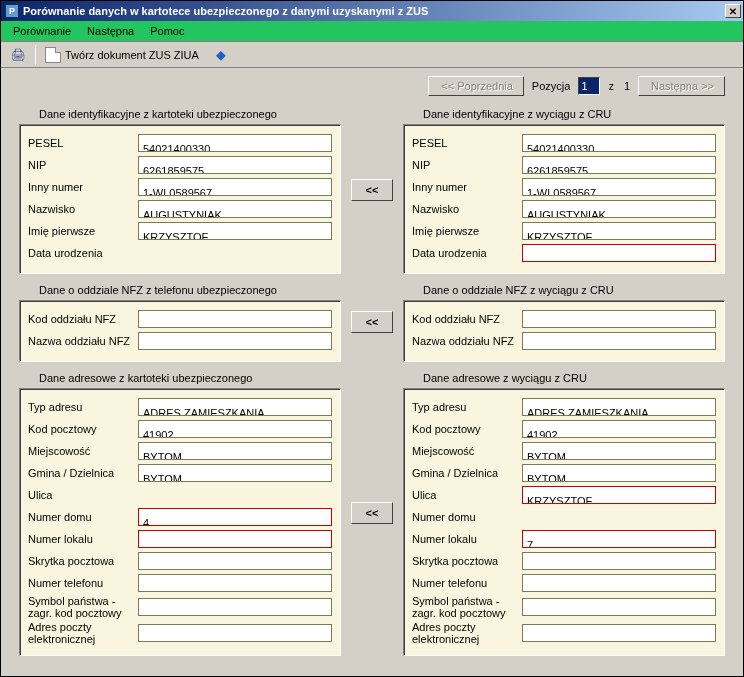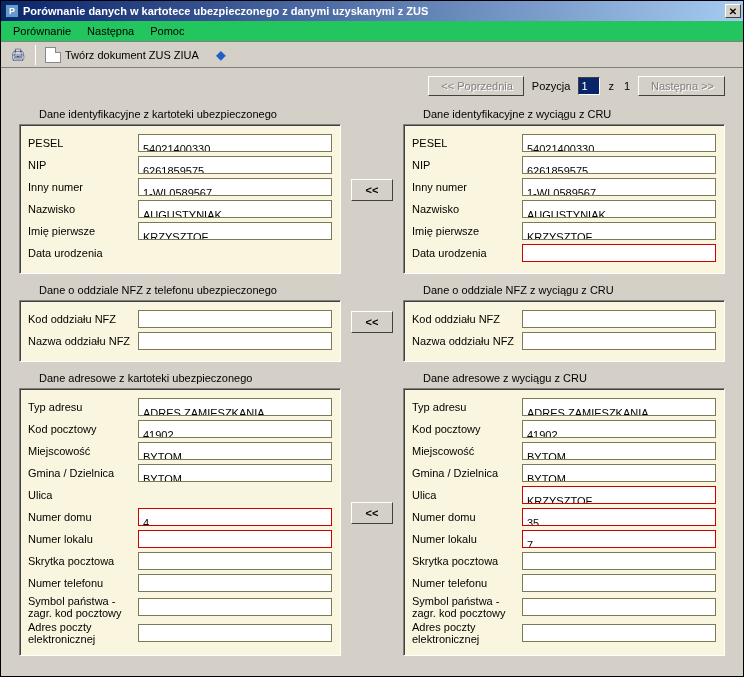--- a/index.html
+++ b/index.html
@@ -365,21 +365,20 @@
           <div class="field">
               <span class="flabel">Gmina / Dzielnica</span>
               <span class="fval">BYTOM</span>
             </div>
           <div class="field">
               <span class="flabel">Ulica</span>
               <span class="fval diff">KRZYSZTOF</span>
             </div>
           <div class="field">
               <span class="flabel">Numer domu</span>
-              <span class="fval diff">35</span>
             </div>
           <div class="field">
               <span class="flabel">Numer lokalu</span>
               <span class="fval diff">7</span>
             </div>
           <div class="field">
               <span class="flabel">Skrytka pocztowa</span>
               <span class="fval"></span>
             </div>
           <div class="field">

